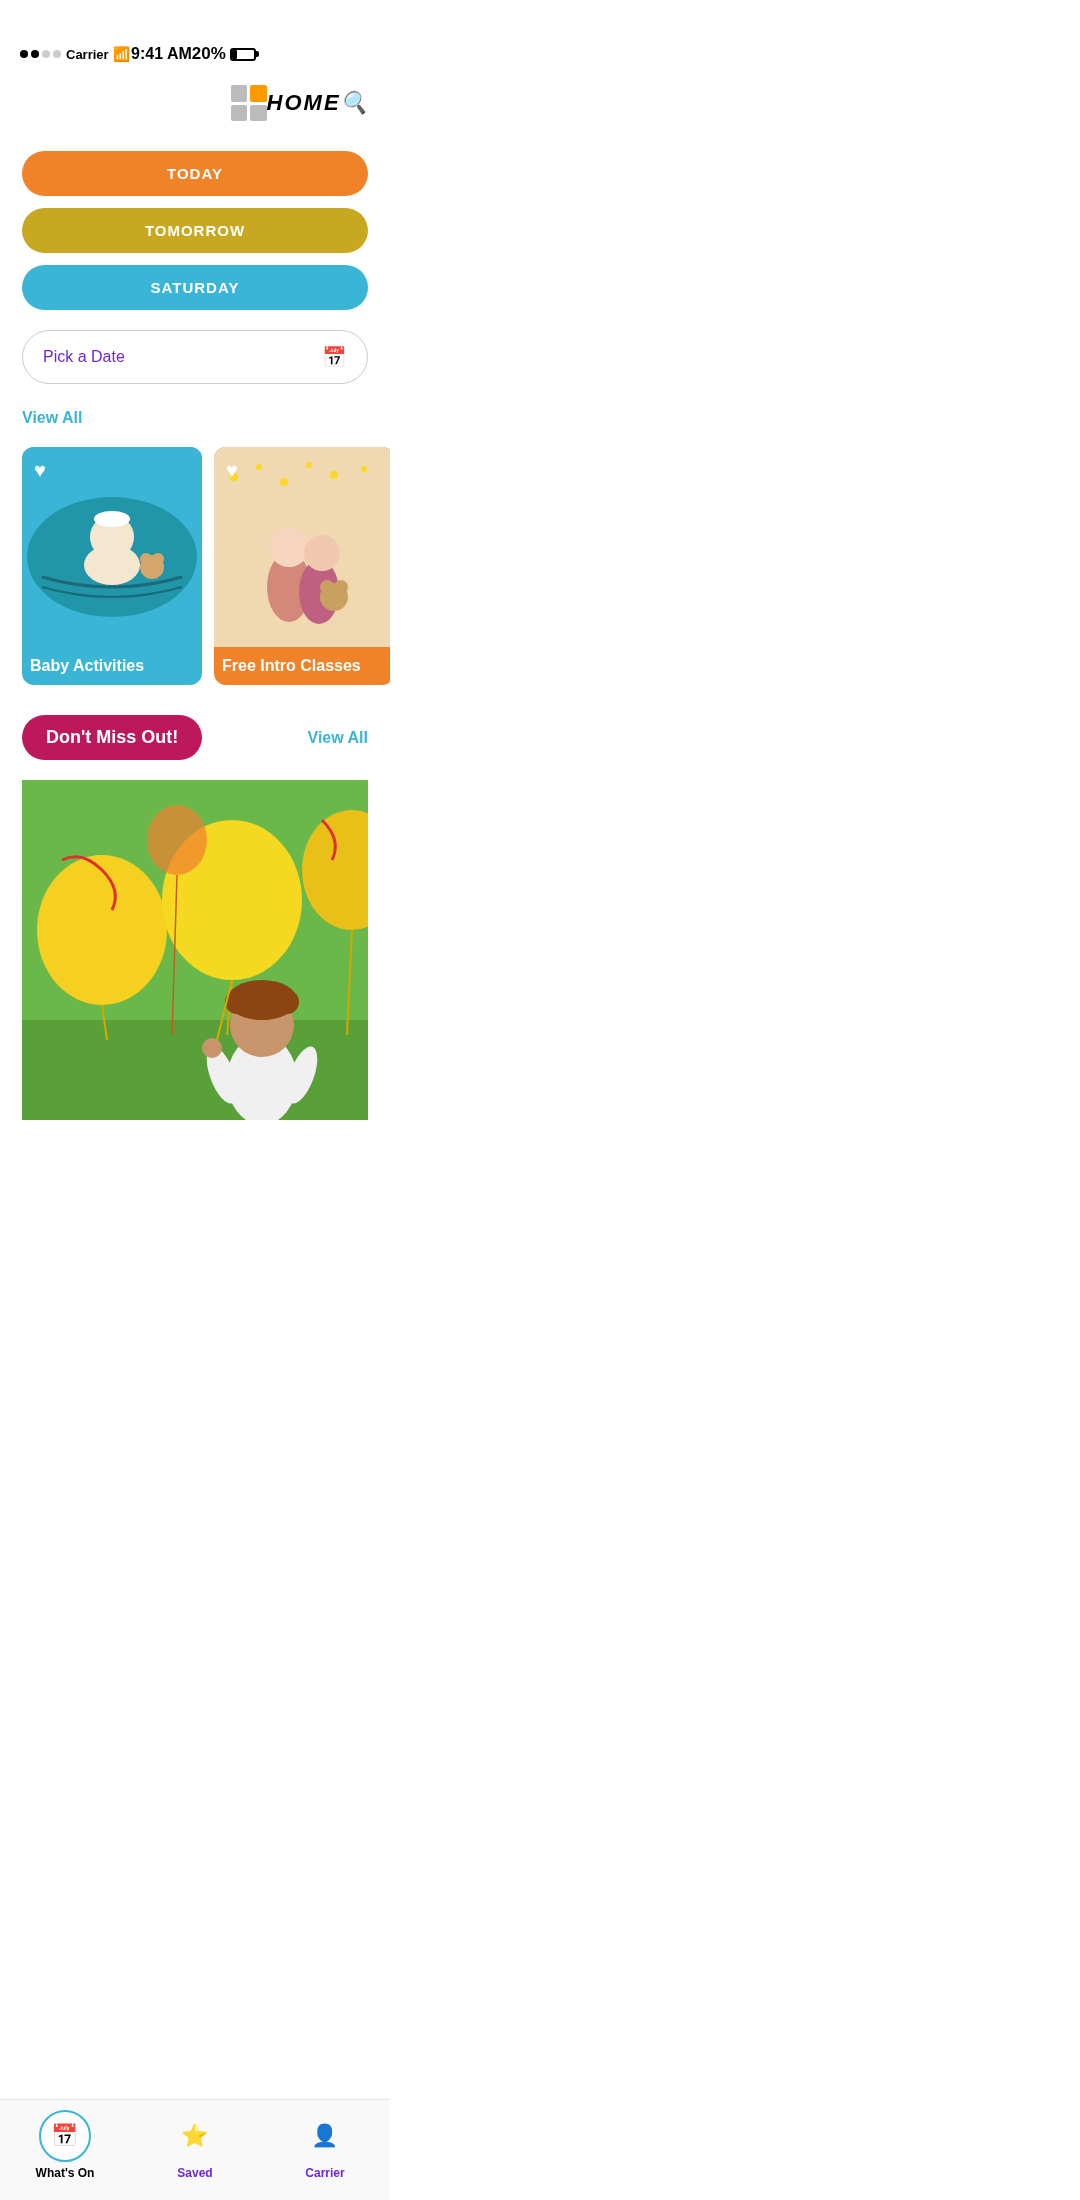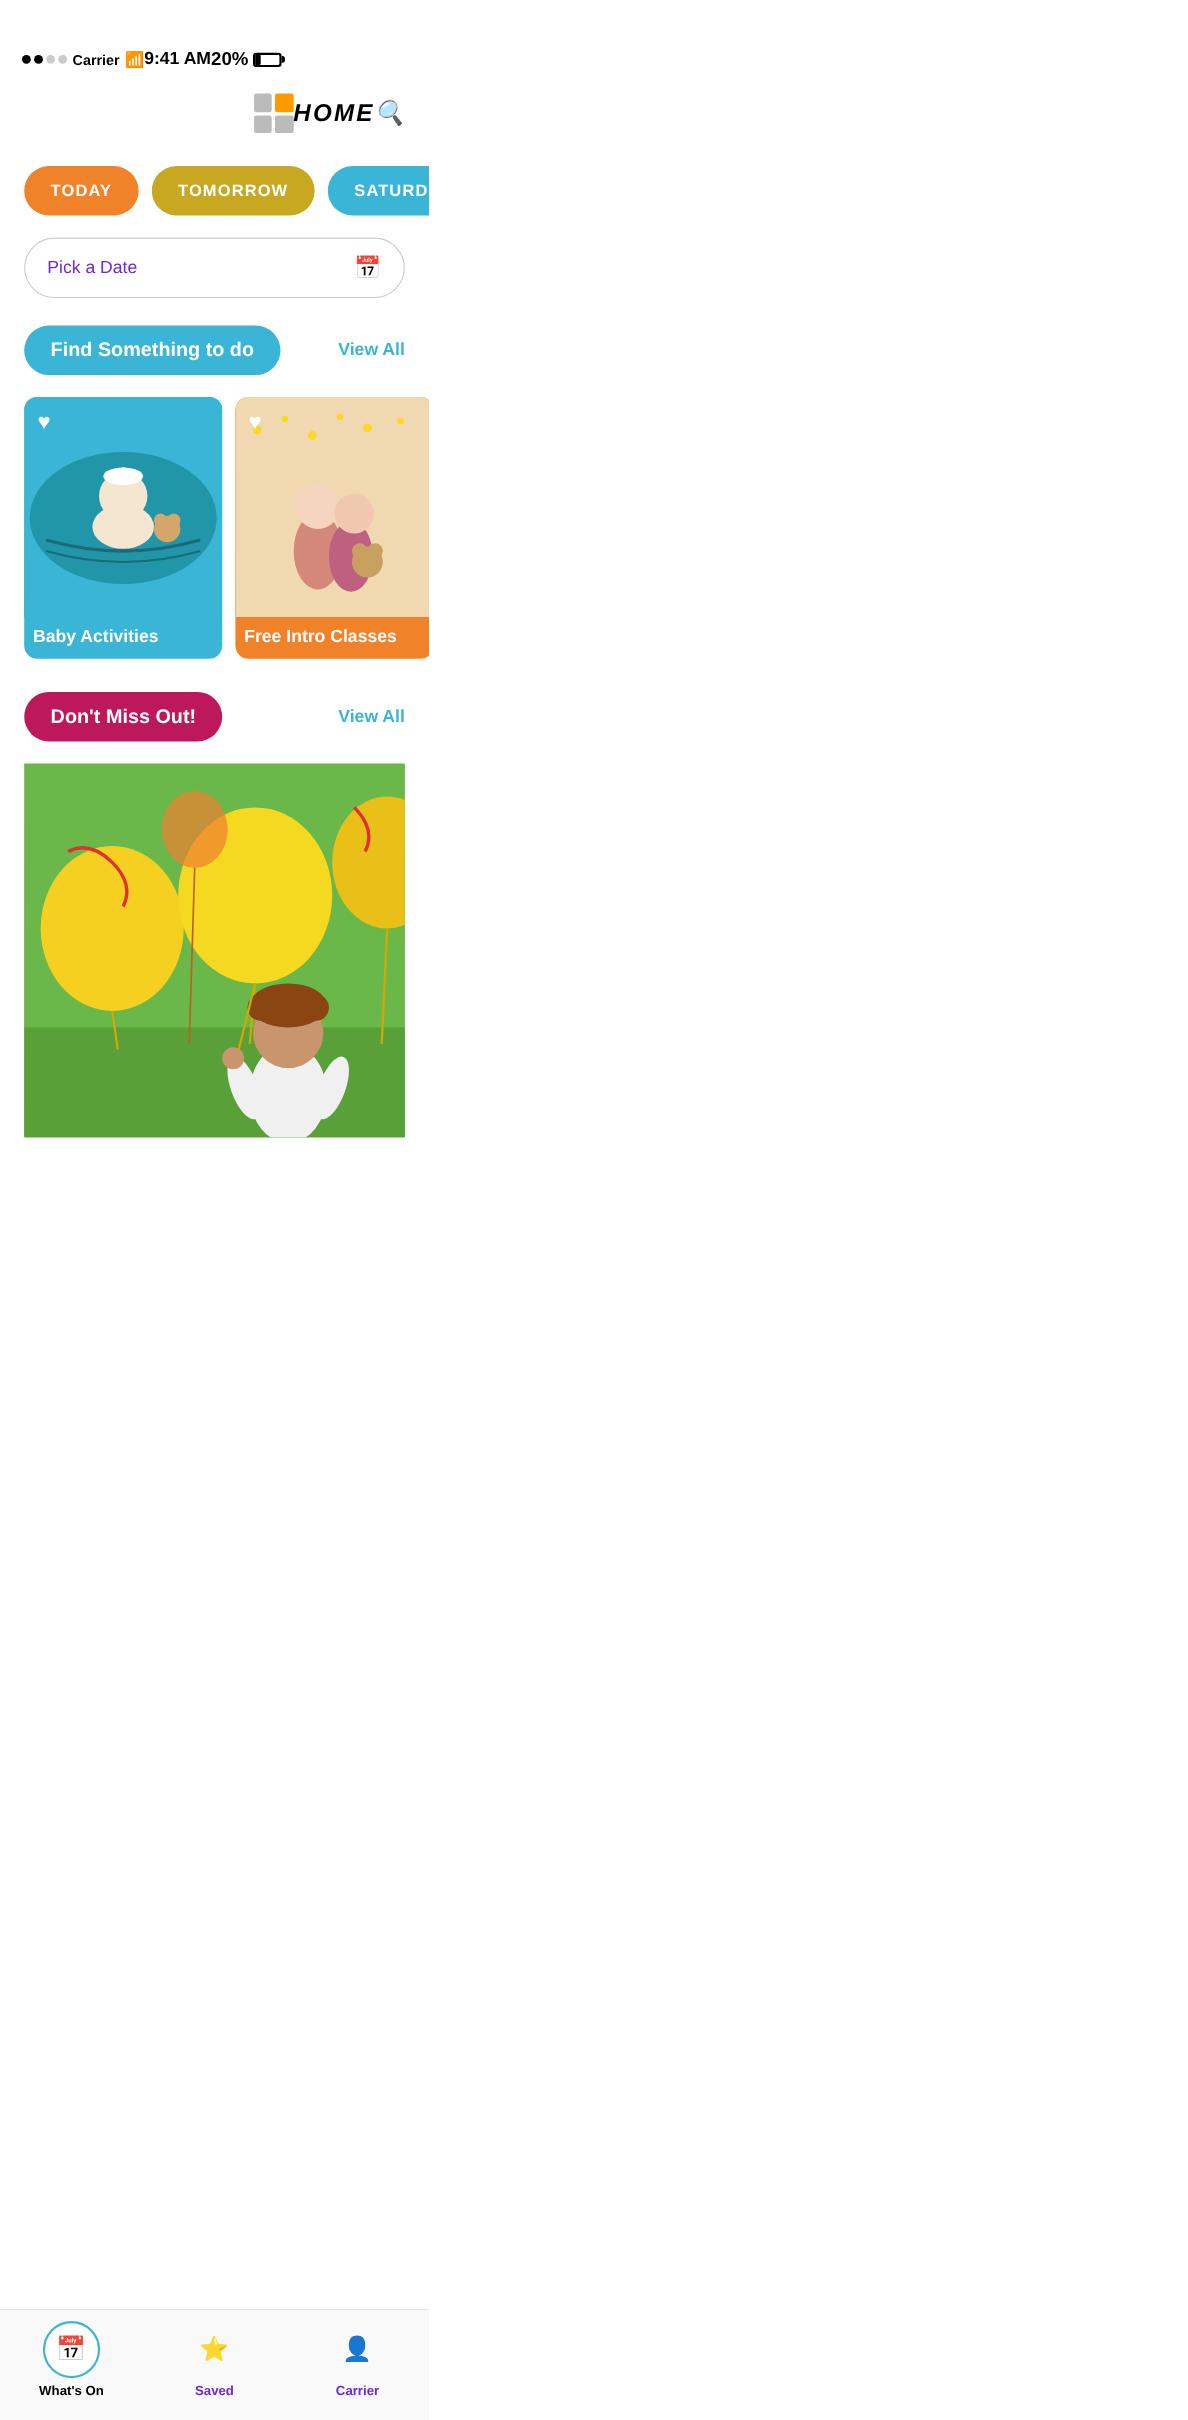--- a/index.html
+++ b/index.html
@@ -66,20 +66,21 @@
     .header-title { font-size: 22px; font-weight: 800; letter-spacing: 2px; color: #000; }
     .search-icon { font-size: 22px; color: #bbb; }
 
     
     .day-tabs {
       display: flex;
       gap: 12px;
       padding: 10px 22px 20px;
       overflow-x: auto;
       scrollbar-width: none;
+      flex-direction: column;
     }
     .day-tabs::-webkit-scrollbar { display: none; }
     .day-tab {
       padding: 14px 24px;
       border-radius: 30px;
       font-size: 15px;
       font-weight: 800;
       color: #fff;
       letter-spacing: 1px;
       white-space: nowrap;
@@ -268,21 +269,20 @@
 </div>
 
 <div class="date-picker-wrap">
   <div class="date-picker">
     <span class="date-picker-text">Pick a Date</span>
     <span class="calendar-icon">📅</span>
   </div>
 </div>
 
 <div class="section-header">
-  <div class="section-title-badge">Find Something to do</div>
   <span class="view-all">View All</span>
 </div>
 
 <div class="cards-row">
 
   <div class="card" style="background:#3ab5d6;">
     <div class="card-image-placeholder" style="background: linear-gradient(135deg, #5bc8e8 0%, #1a8fb5 100%); color:#eee; font-size:60px; width:180px; height:200px; display:flex; align-items:center; justify-content:center;">
 
       <svg width="180" height="200" viewBox="0 0 180 200">
         <rect width="180" height="200" fill="#3ab5d6"></rect>

